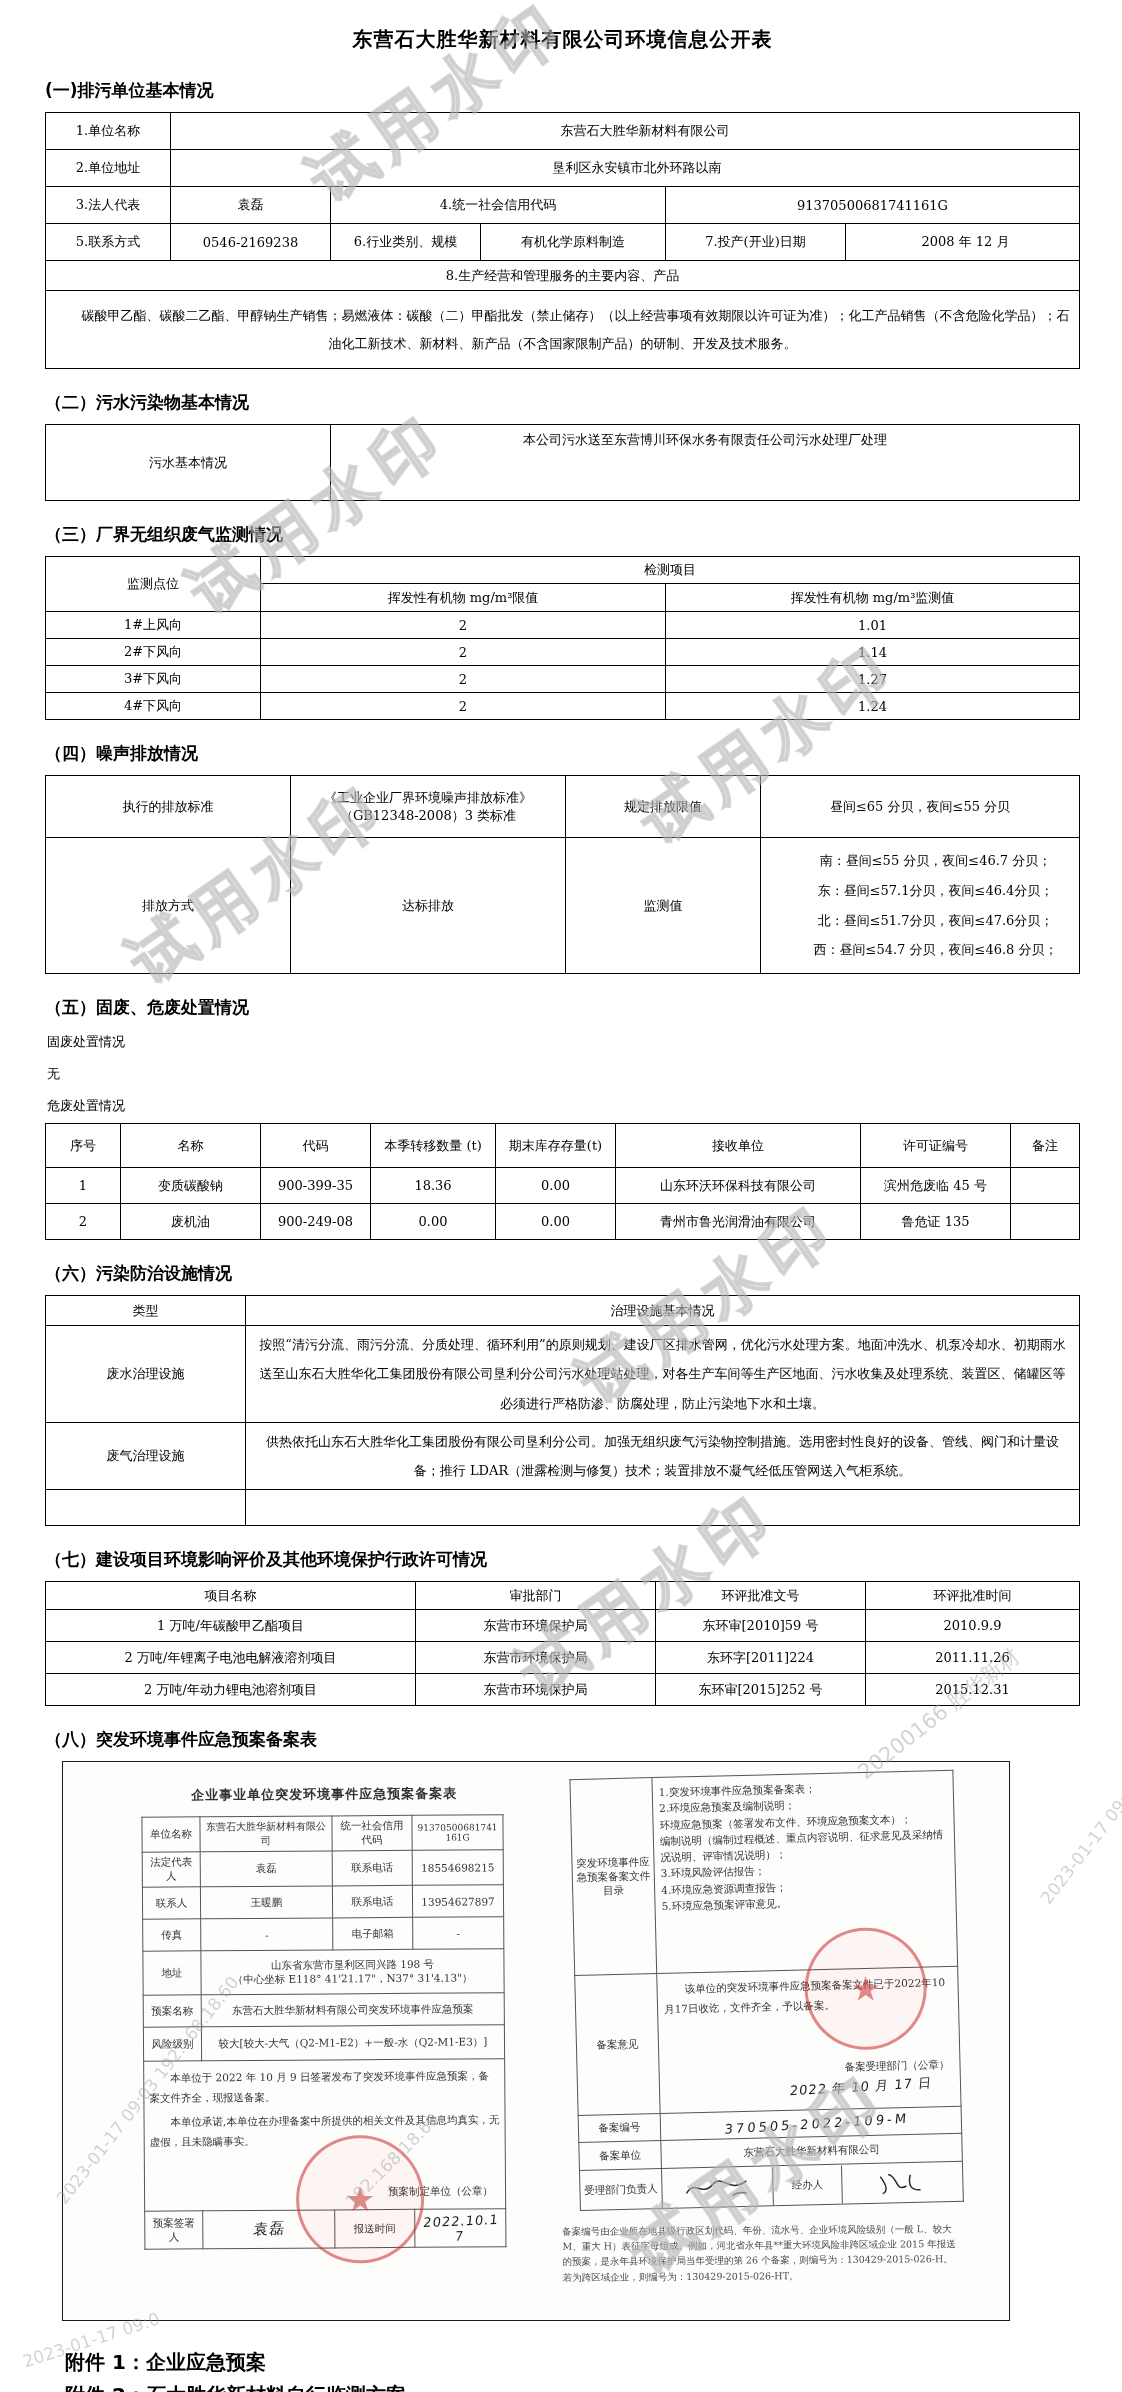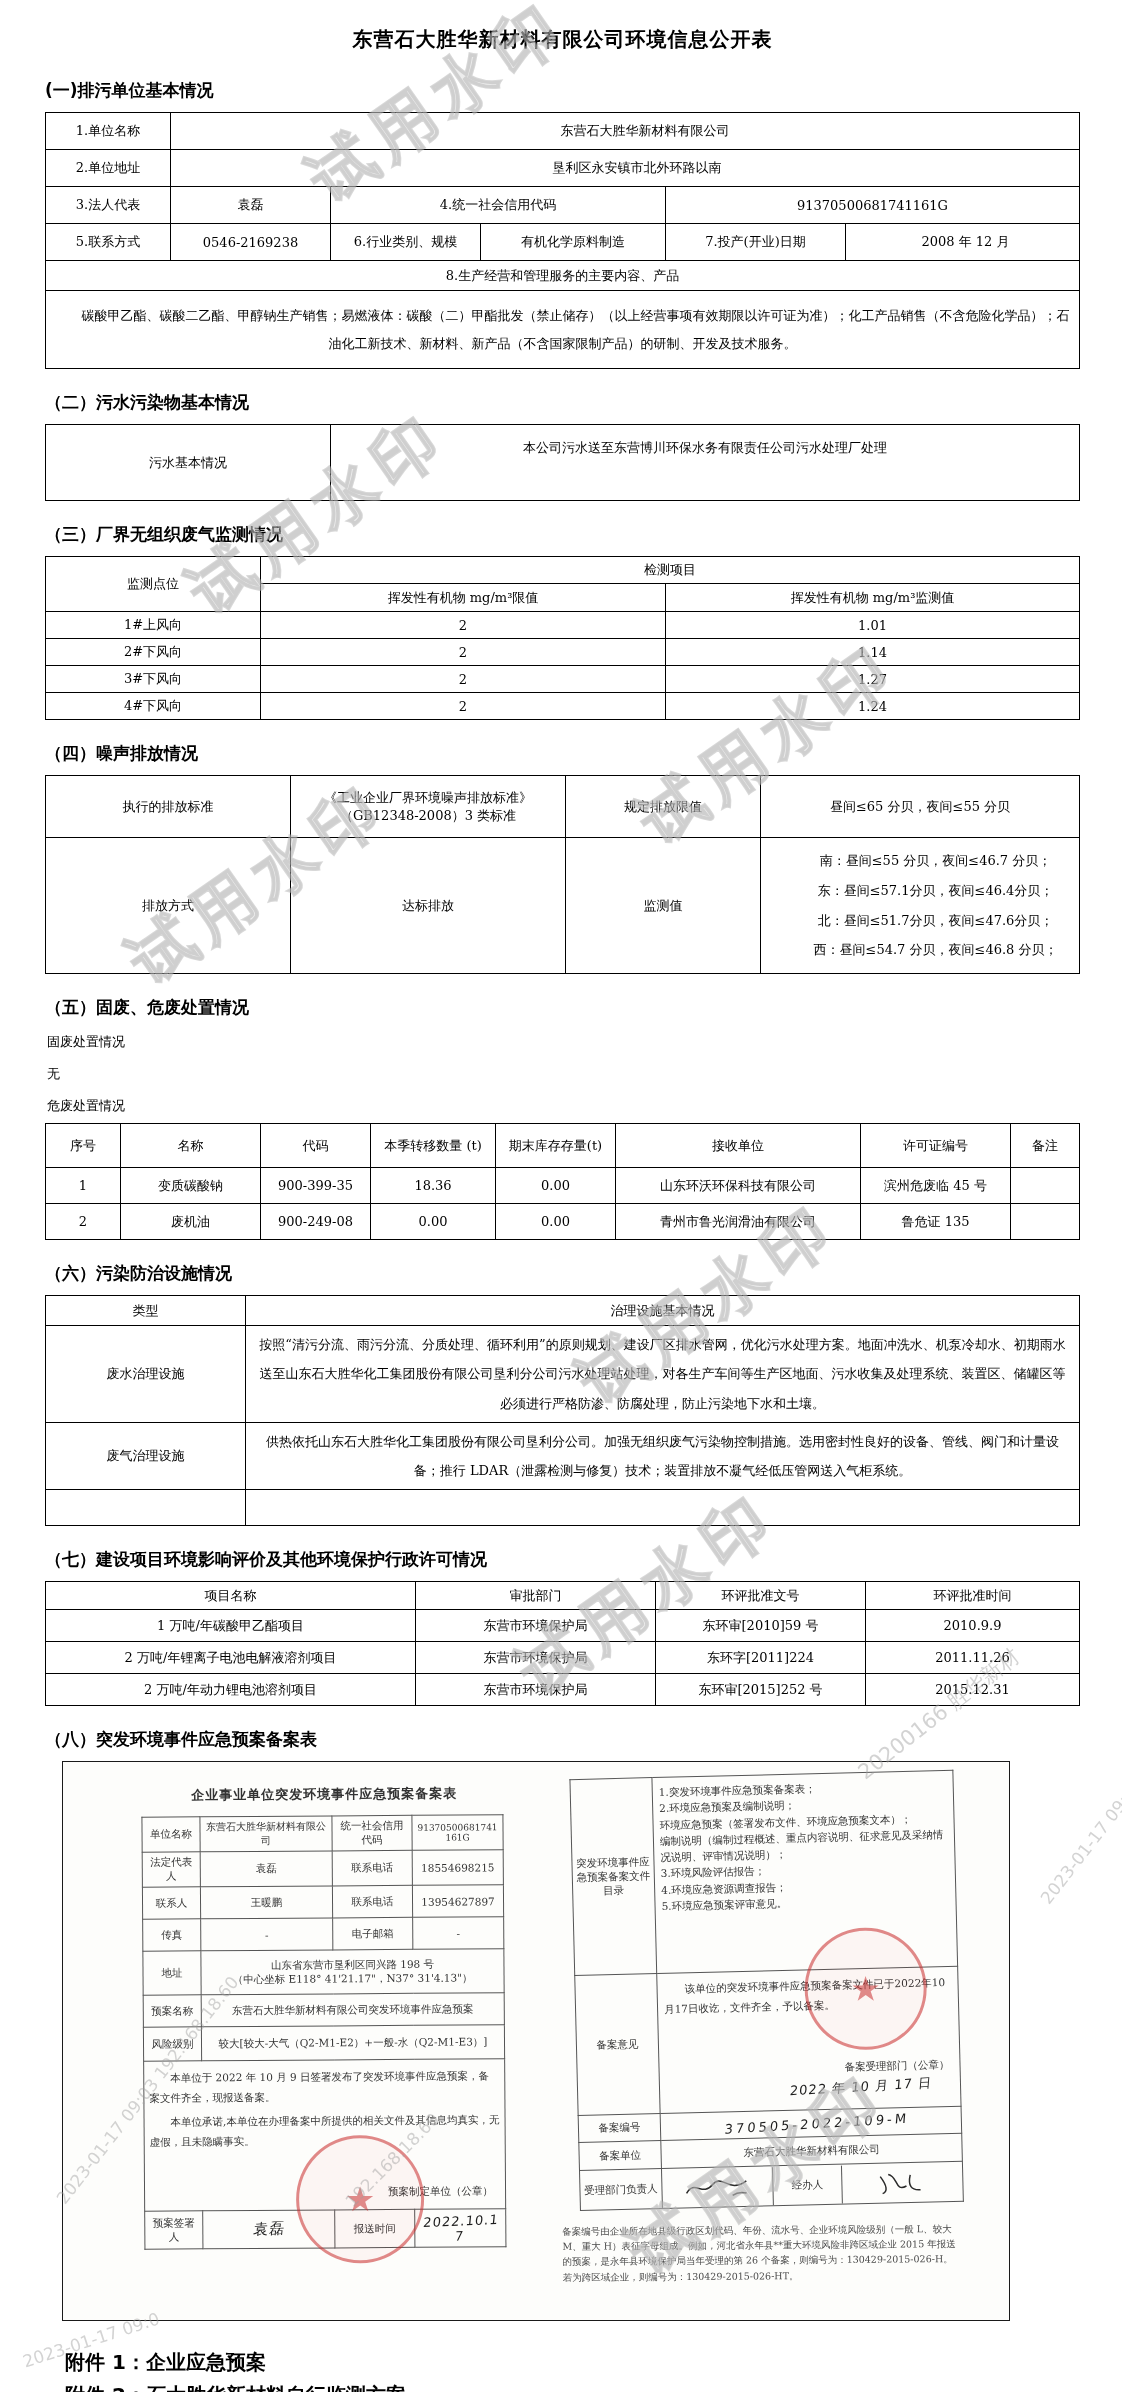--- a/index.html
+++ b/index.html
@@ -150,21 +150,21 @@
 
   <div class="sec-h">（二）污水污染物基本情况</div>
   <table class="doc">
     <colgroup>
         <col style="width:285px">
         <col>
       </colgroup>
     <tbody>
         <tr style="height:76px">
       <td>污水基本情况</td>
-      <td class="tal" style="vertical-align:top; padding-top:14px">本公司污水送至东营博川环保水务有限责任公司污水处理厂处理</td>
+      <td class="tal" style="vertical-align:top; padding-top:6px">本公司污水送至东营博川环保水务有限责任公司污水处理厂处理</td>
     </tr>
   </tbody>
     </table>
 
   <div class="sec-h">（三）厂界无组织废气监测情况</div>
   <table class="doc">
     <colgroup>
         <col style="width:215px">
         <col style="width:405px">
         <col>

